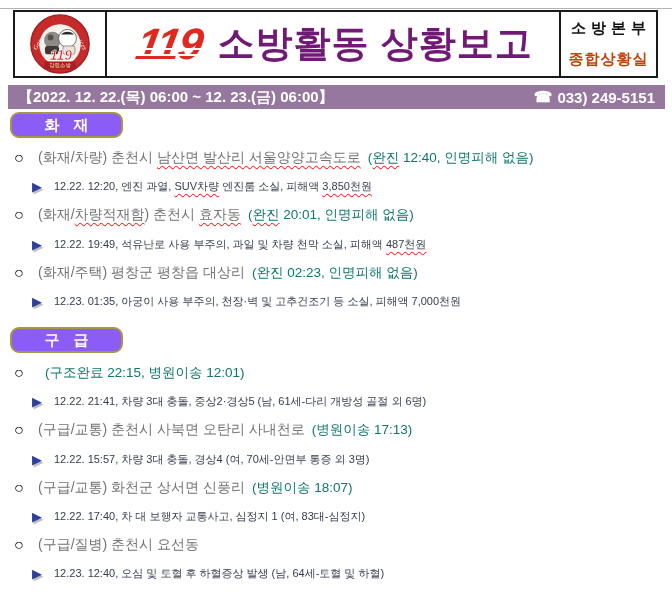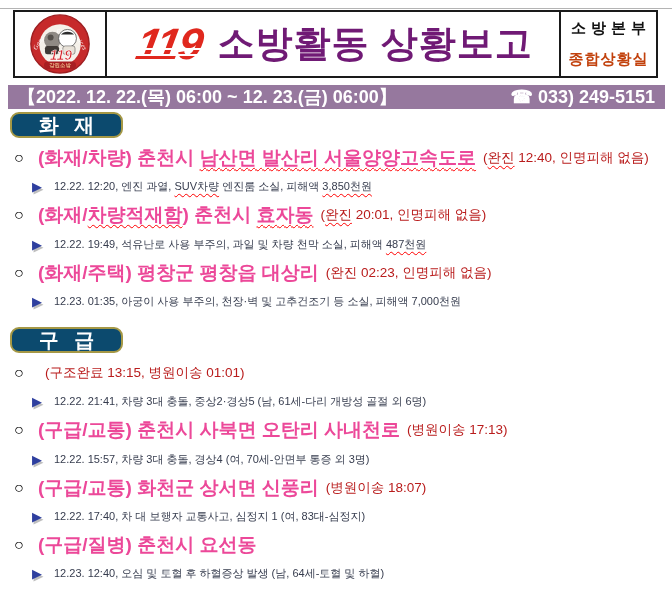--- a/index.html
+++ b/index.html
@@ -29,39 +29,39 @@
     width:97px;border-left:2px solid #1a1a1a;box-sizing:border-box;
     display:flex;flex-direction:column;align-items:center;justify-content:center;gap:12px;
   }
   .org-l1{font-size:15px;font-weight:600;color:#111;letter-spacing:5px;margin-left:5px;white-space:nowrap;}
   .org-l2{font-size:15px;font-weight:600;color:#c2410c;letter-spacing:1px;white-space:nowrap;}
 
   
   .datebar{
     position:absolute;top:85px;left:8px;width:657px;height:24px;background:#96789e;
     display:flex;align-items:center;justify-content:space-between;box-sizing:border-box;
-    padding:0 10px;color:#fff;font-weight:bold;font-size:18px;white-space:nowrap;
+    padding:0 10px;color:#fff;font-weight:bold;font-size:15px;white-space:nowrap;
   }
   .datebar .phone-wrap{display:flex;align-items:center;gap:5px;}
 
   
   .sec{position:absolute;left:0;width:672px;}
   #report-sections section:nth-of-type(1){top:112px;}
   #report-sections section:nth-of-type(2){top:327px;}
   .pill{
-    margin-left:10px;width:104px;height:22px;background:#0c4a6e;
+    margin-left:10px;width:104px;height:22px;background:#8b5cf6;
     border:2px solid #a59845;border-radius:9px;color:#ffffff;font-weight:bold;
-    font-size:20px;letter-spacing:5px;display:flex;align-items:center;justify-content:center;
+    font-size:15px;letter-spacing:5px;display:flex;align-items:center;justify-content:center;
     padding-left:5px;box-sizing:content-box;margin-bottom:6px;
   }
   .line{height:28.6px;display:flex;align-items:center;white-space:nowrap;}
   .h-line{padding-left:14px;}
   .h-line .bullet{width:24px;font-weight:900;font-size:16px;color:#000;}
-  .h-line .htxt{font-weight:bold;font-size:19px;color:#ec4899;}
-  .h-line .paren{margin-left:7px;font-size:13.5px;font-weight:500;color:#b91c1c;}
+  .h-line .htxt{font-weight:normal;font-size:14px;color:#737373;}
+  .h-line .paren{margin-left:7px;font-size:13.5px;font-weight:500;color:#0f766e;}
   .d-line{padding-left:32px;}
   .d-line .arrow{width:22px;font-size:13px;color:#2e3f9f;text-shadow:1.5px 1.5px 0 #bfbfbf;}
   .d-line .dtxt{font-size:11px;color:#363c4e;font-family:Liberation Sans, sans-serif;}
   .sp{text-decoration:underline wavy red 1px;text-underline-offset:3px;}
 </style>
 </head>
 <body>
 
 <div class="topline"></div>
 
@@ -132,21 +132,21 @@
       </div>
       <div class="line d-line">
         <span class="arrow">▶</span>
         <span class="dtxt"><span>12.23. 01:35, 아궁이 사용 부주의, 천장·벽 및 고추건조기 등 소실, 피해액 7,000천원</span></span>
       </div>
     </section>
     <section class="sec">
       <div class="pill">구 급</div>
       <div class="line h-line">
         <span class="bullet">○</span>
-        <span class="paren"><span>(구조완료 13:15, 병원이송 01:01)</span></span>
+        <span class="paren"><span>(구조완료 22:15, 병원이송 12:01)</span></span>
       </div>
       <div class="line d-line">
         <span class="arrow">▶</span>
         <span class="dtxt"><span>12.22. 21:41, 차량 3대 충돌, 중상2·경상5 (남, 61세-다리 개방성 골절 외 6명)</span></span>
       </div>
       <div class="line h-line">
         <span class="bullet">○</span>
         <span class="htxt"><span>(구급/교통) 춘천시 사북면 오탄리 사내천로</span></span>
         <span class="paren"><span>(병원이송 17:13)</span></span>
       </div>

